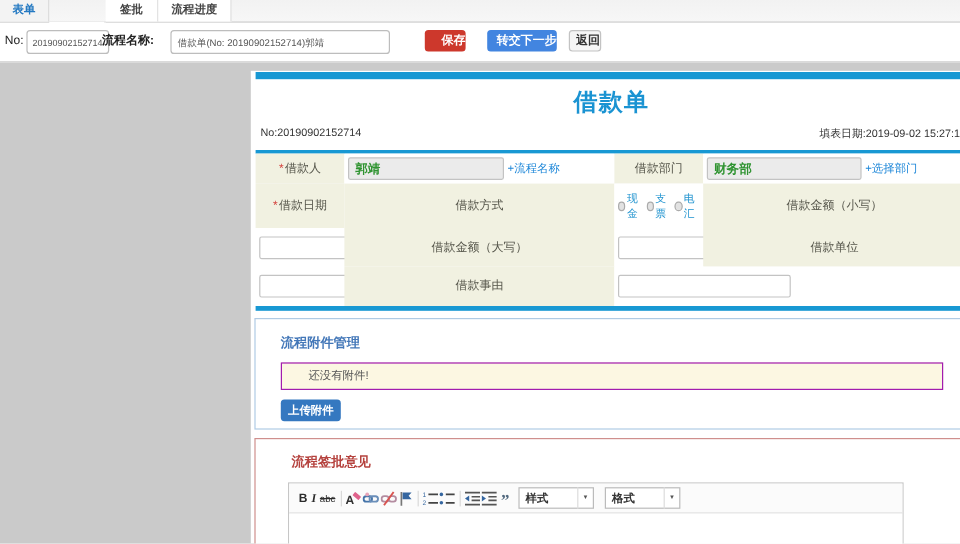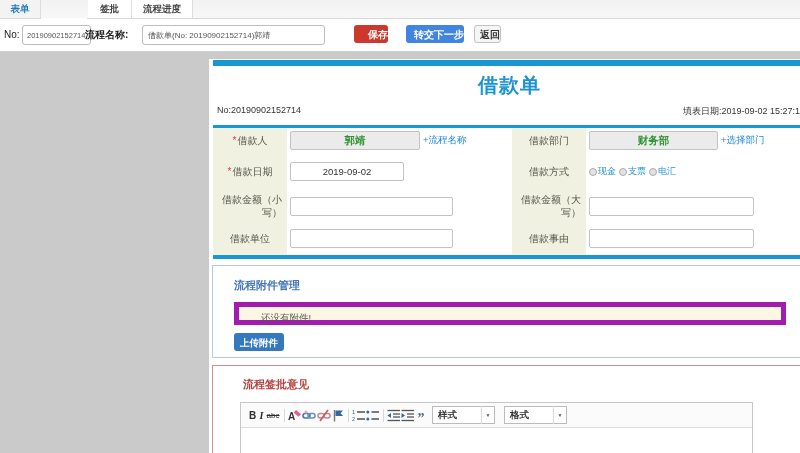--- a/index.html
+++ b/index.html
@@ -50,42 +50,42 @@
   
   .formgrid { position:absolute; top:69px; left:4px; right:4px; height:127px;
               display:grid; grid-template-columns:74px 225px 74px 219px;
               grid-template-rows:25px 37px 32px 33px; }
   .fcell { display:flex; align-items:center; }
   .flabel { background:#f1f1e1; justify-content:center; text-align:right;
             font-size:10px; color:#55554a; padding:0 5px; line-height:13px; }
   .req { color:#d43f3a; margin-right:1px; }
   .fvalue { background:#fff; padding-left:3px; font-size:10px; }
   .finput { height:19px; border:1px solid #c3c3c3; border-radius:2px; background:#fff;
-            font-family:inherit; font-size:9.5px; color:#333; padding:0 5px;text-align:center; }
+            font-family:inherit; font-size:9.5px; color:#333; padding:0 5px; }
   .finput[readonly] { background:#ebebeb; color:#2f9331; font-size:10.5px; font-weight:bold; }
   .w-borrower { width:130px; }
   .w-dept { width:129px; }
   .w-date { width:114px; }
   .w-lower { width:163px; }
   .w-upper { width:165px; }
   .w-unit { width:163px; }
   .w-reason { width:165px; }
   .pick-link { margin-left:3px; font-size:9.5px; color:#1c86d8; text-decoration:none; }
   .radio-group { display:flex; align-items:center; }
   .radio-item { display:flex; align-items:center; margin-right:3px; }
   .radio-dot { width:8px; height:8px; border:1px solid #ababab; border-radius:50%;
                background:#e2e2e2; margin-right:1px; }
   .radio-item span { color:#2093cf; font-size:9px; }
 
   
   .attach-box { position:absolute; top:206px; left:3px; right:3px; height:93px;
                 border:1px solid #b0cbe4; background:#fff; padding:12px 20px 0 21px; }
   .attach-title { font-size:11px; font-weight:bold; color:#4377b8; }
   .attach-banner { margin-top:9px; height:23px; line-height:21px; background:#fcf7e2;
-                   border:5px solid #a21caf; font-size:9.5px; color:#555; padding-left:22px; }
+                   border:1px solid #a21caf; font-size:9.5px; color:#555; padding-left:22px; }
   .attach-upload { margin-top:8px; width:50px; height:18px; background:#3578c0; border:none;
                    border-radius:3px; color:#fff; font-size:9.5px; font-weight:bold;
                    font-family:inherit; cursor:pointer; line-height:19px; text-align:center; padding:0; }
 
   
   .sign-box { position:absolute; top:306px; left:3px; right:3px; height:160px;
               border:1px solid #cf8f8d; background:#fff; padding:11px 0 0 27px; }
   .sign-title { font-size:11px; font-weight:bold; color:#b5423e; margin-left:3px; }
   .editor { margin-top:10px; width:513px; border:1px solid #c6c6c6; background:#fff; }
   .ed-toolbar { height:25px; background:#fbfbfb; border-bottom:1px solid #dcdcdc;
@@ -152,23 +152,20 @@
       <span>借款部门</span>
     </div>
     <div class="fcell fvalue">
       <input class="finput w-dept" readonly="" value="财务部" style="">
       <a class="pick-link" href="#">+选择部门</a>
     </div>
 
     <div class="fcell flabel">
       <span><span class="req">*</span><span>借款日期</span></span>
     </div>
-    <div class="fcell fvalue">
-      <input class="finput w-date" value="2019-09-02" style="">
-    </div>
     <div class="fcell flabel">
       <span>借款方式</span>
     </div>
     <div class="fcell fvalue">
       <div class="radio-group">
         <div class="radio-item">
           <span class="radio-dot"></span>
           <span>现金</span>
         </div>
         <div class="radio-item">

